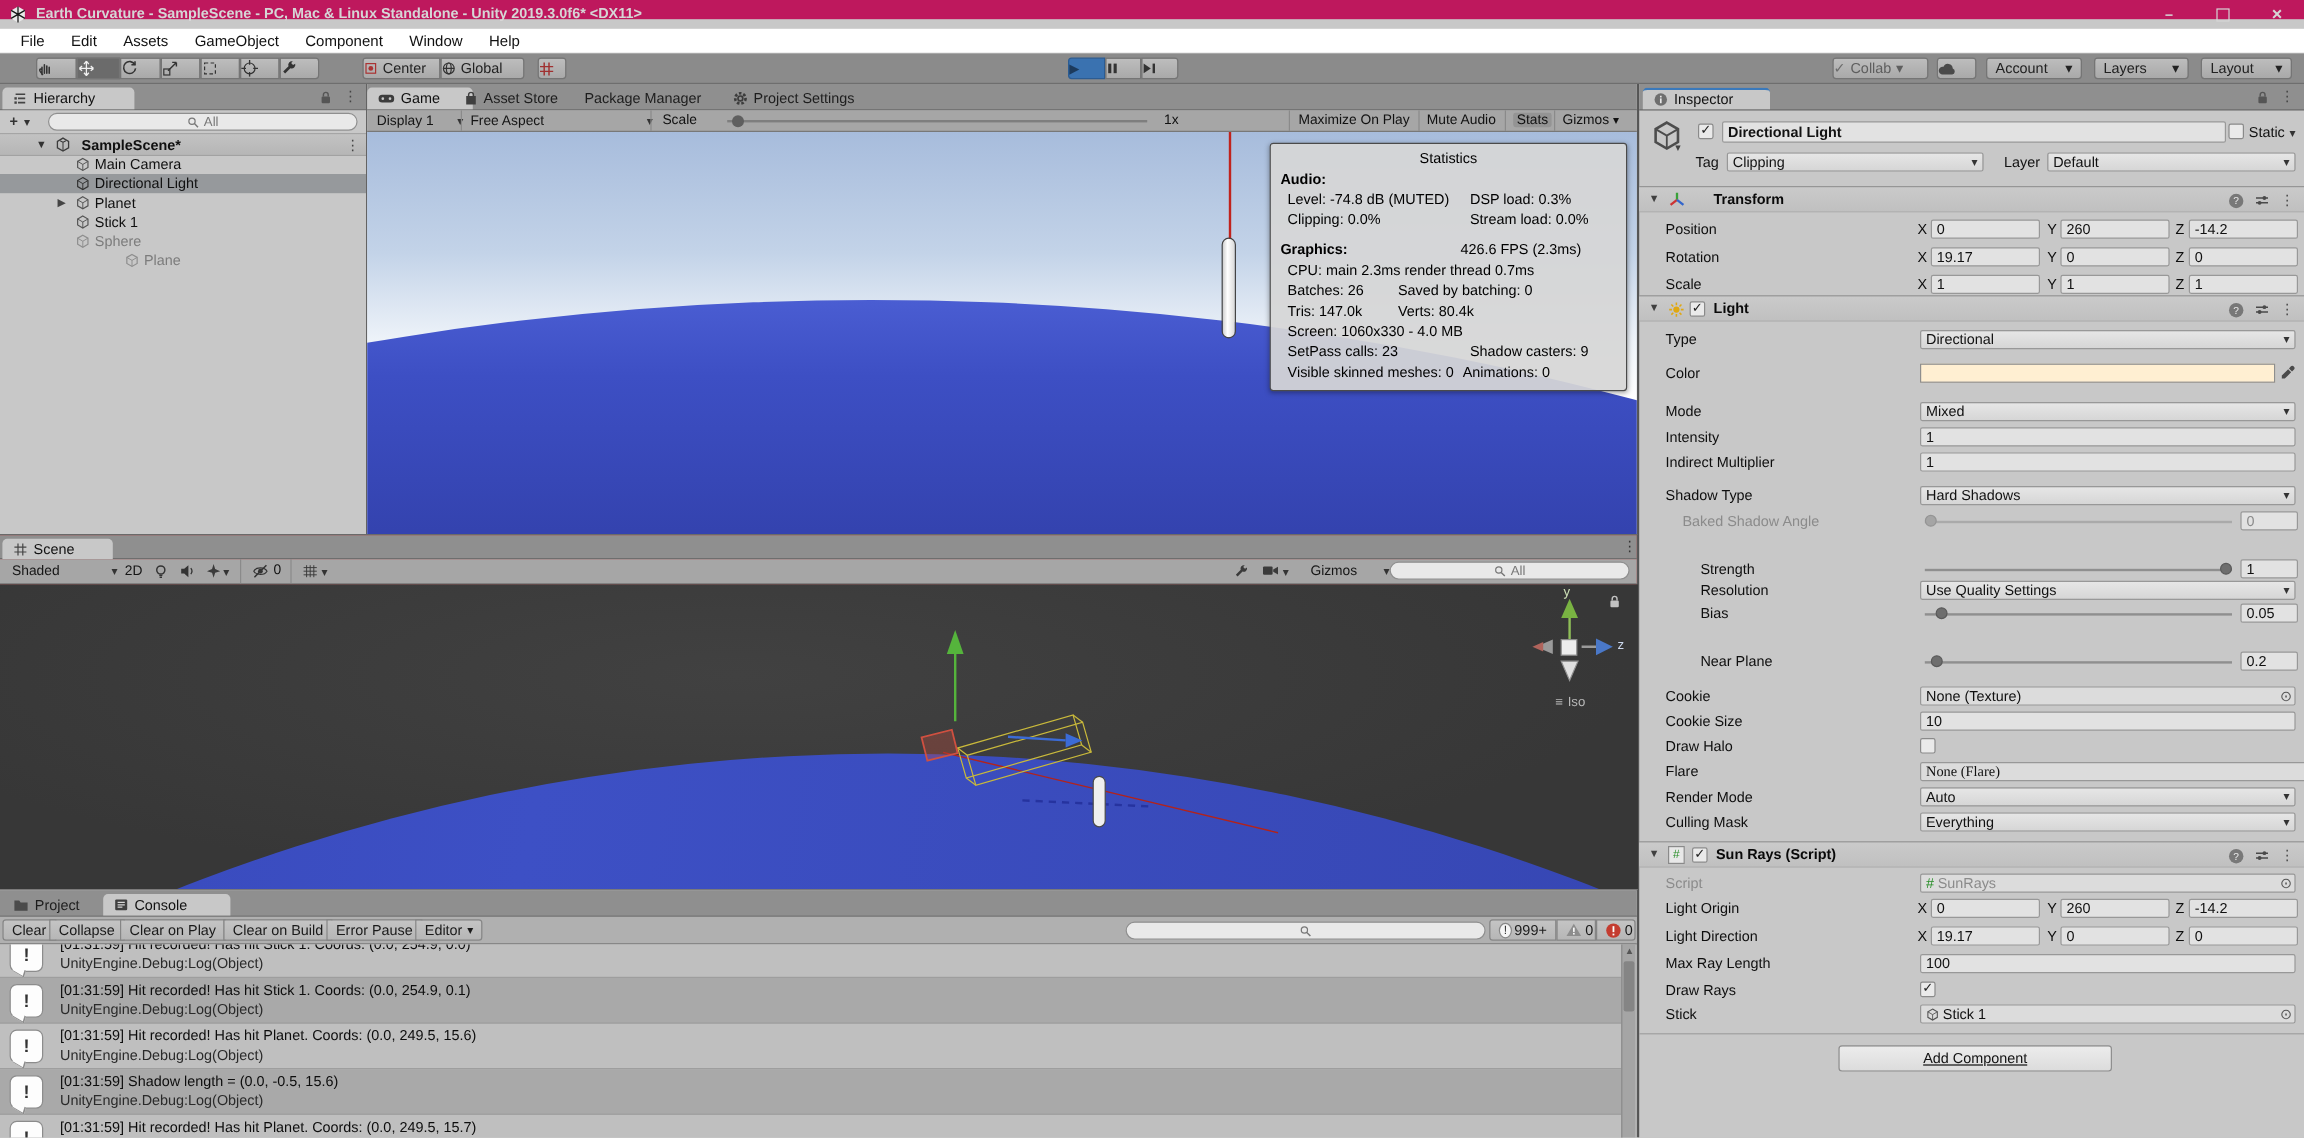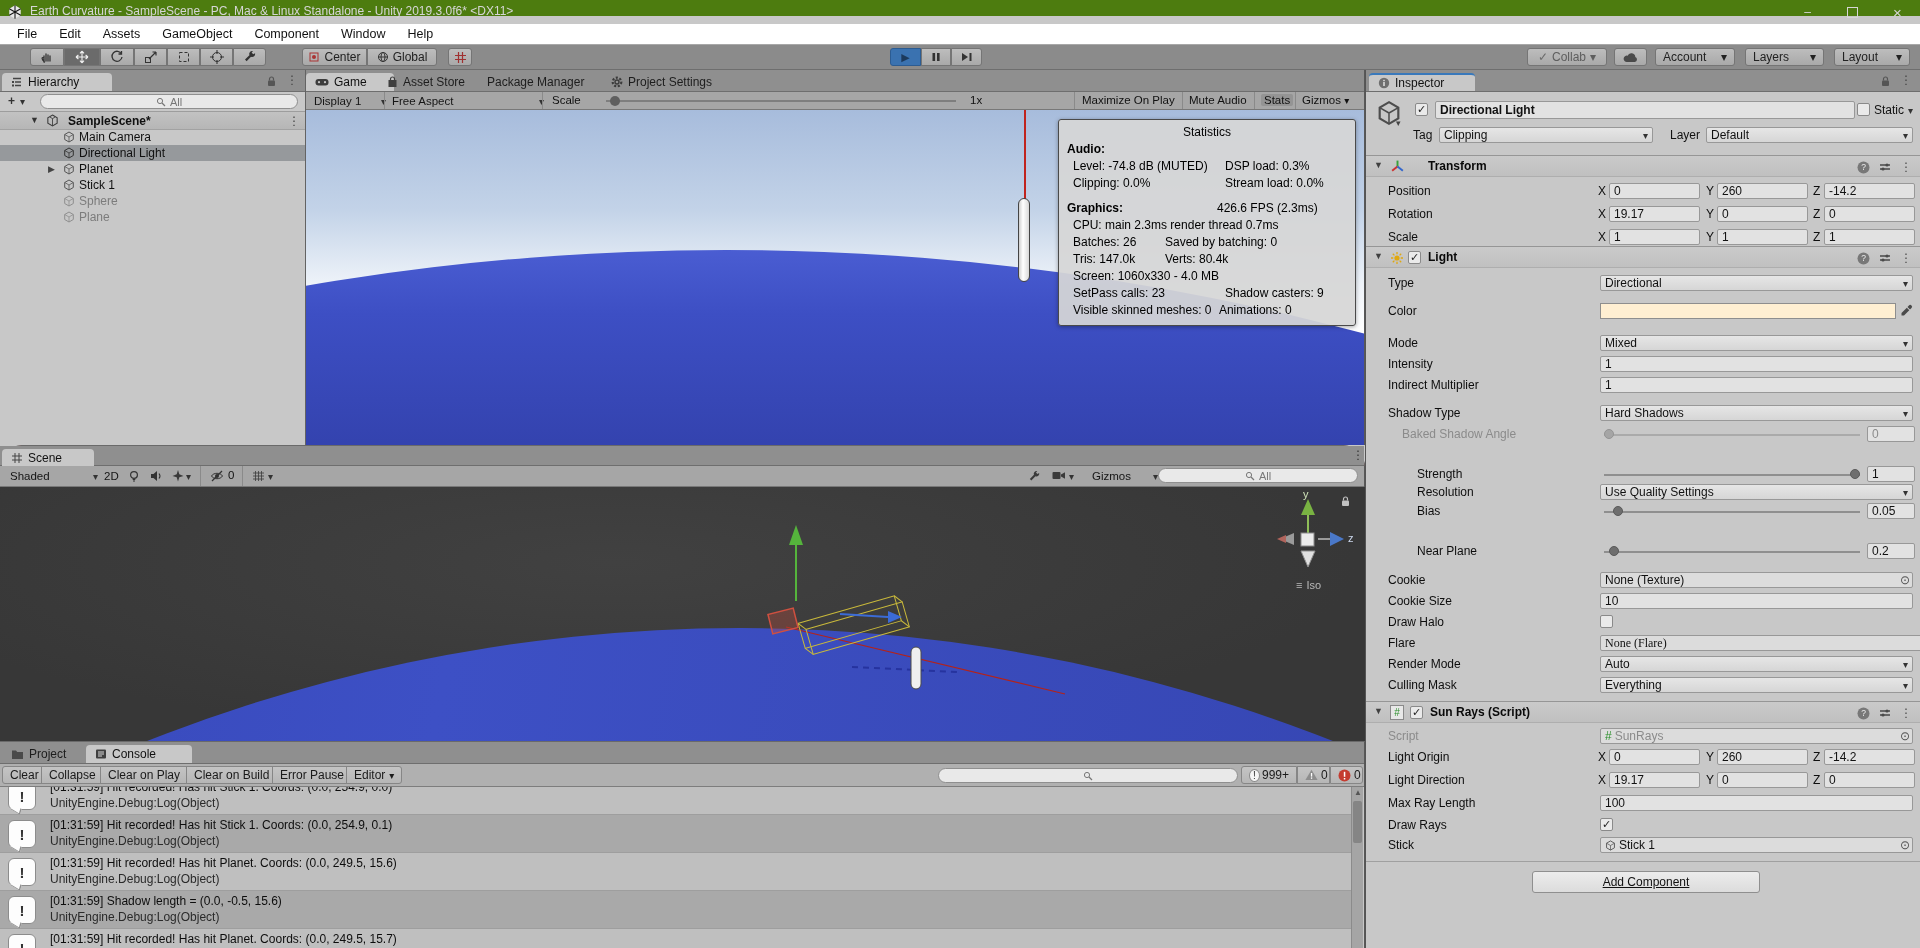--- a/index.html
+++ b/index.html
@@ -2,27 +2,27 @@
 <html><head>
 <meta charset="utf-8">
 <style>
   html,body{margin:0;padding:0;}
   body{width:1920px;height:948px;position:relative;overflow:hidden;background:#c8c8c8;
        font-family:"Liberation Sans",sans-serif;font-size:12px;color:#111;-webkit-font-smoothing:antialiased;}
   .t{position:absolute;}
   svg{display:block;}
 
   
-  #titlebar{left:0;top:0;width:1920px;height:16px;background:#4d7c0f;color:#d6d6d6;}
+  #titlebar{left:0;top:0;width:1920px;height:16px;background:#be185d;color:#d6d6d6;font-weight:bold;}
   #titlebar .title{position:absolute;left:30px;top:4px;font-size:12px;white-space:nowrap;}
   .winbtn{position:absolute;top:0;width:45px;height:24px;display:flex;align-items:center;justify-content:center;color:#d6d6d6;}
   #menubar{left:0;top:24px;width:1920px;height:21px;background:#ffffff;border-bottom:1px solid #a8a8a8;box-sizing:border-box;display:flex;align-items:center;padding-left:8px;gap:4px;}
   #menubar .mitem{padding:0 9px;color:#111;font-size:12.5px;}
   #toolbar{left:0;top:45px;width:1920px;height:25px;background:#8b8b8b;border-bottom:1px solid #6e6e6e;box-sizing:border-box;}
-  .tbtn{position:absolute;top:3px;height:18px;background:linear-gradient(#bdbdbd,#a9a9a9);border:1px solid #757575;box-sizing:border-box;display:flex;align-items:center;justify-content:center;gap:4px;color:#222;}
+  .tbtn{position:absolute;top:3px;height:18px;background:linear-gradient(#bdbdbd,#a9a9a9);border:1px solid #757575;box-sizing:border-box;display:flex;align-items:center;justify-content:flex-start;gap:4px;color:#222;}
   .tbtn.sel{background:#6b6b6b;color:#eee;}
   .tbtn.first{border-radius:3px 0 0 3px;}
   .tbtn.last{border-radius:0 3px 3px 0;}
   .tbtn.solo{border-radius:3px;}
 
   
   .tabbar{background:#8f8f8f;border-bottom:1px solid #6e6e6e;box-sizing:border-box;}
   .tab{position:absolute;top:3px;bottom:0;background:#c8c8c8;border-radius:4px 4px 0 0;display:flex;align-items:center;gap:5px;padding:0 9px;color:#111;white-space:nowrap;}
   .tab.off{background:transparent;color:#1d1d1d;}
   .ptool{background:#a6a6a6;border-bottom:1px solid #787878;box-sizing:border-box;}
@@ -53,21 +53,21 @@
   #g-stick{position:absolute;left:712px;top:88px;width:12px;height:84px;background:linear-gradient(90deg,#cfcfcf,#ffffff 40%,#d8d8d8);border:1px solid #444;border-radius:6px;box-sizing:border-box;}
 
   
   #stats{position:absolute;left:752px;top:9px;width:298px;height:207px;background:rgba(214,214,214,0.93);
      border:1px solid #4a4a4a;border-radius:3px;box-shadow:0 1px 4px rgba(0,0,0,.35);box-sizing:border-box;padding:4px 8px;color:#000;font-size:12px;}
   #stats .srow{position:relative;height:17px;line-height:17px;white-space:nowrap;}
   #stats .hd{font-weight:bold;}
   #stats .rcol{position:absolute;left:158px;top:0;}
 
   
-  #scene{left:0;top:445px;width:1365px;height:296px;background:#b91c1c;border-right:1px solid #585858;border-top:1px solid #6a6a6a;box-sizing:border-box;border-radius:22px;}
+  #scene{left:0;top:445px;width:1365px;height:296px;background:#b91c1c;border-right:1px solid #585858;border-top:1px solid #6a6a6a;box-sizing:border-box;}
   #s-tabbar{position:absolute;left:0;top:0;width:100%;height:20px;}
   #s-tool{position:absolute;left:0;top:20px;width:100%;height:21px;font-size:11.5px;}
   #s-content{position:absolute;left:0;top:41px;width:1365px;height:254px;overflow:hidden;background:radial-gradient(ellipse at 45% 30%,#414141,#373737 70%);}
   #s-planet{position:absolute;left:-960px;top:141px;width:3400px;height:3600px;border-radius:50%;
      background:linear-gradient(100deg,#2e3ba6 0%,#3d50c5 35%,#3646b2 60%);}
   .axis-lab{position:absolute;color:#e8e8e8;font-size:11px;}
   #iso-lab{position:absolute;left:1296px;top:92px;color:#b9b9b9;font-size:11px;display:flex;gap:4px;align-items:center;}
 
   
   #console{left:0;top:741px;width:1365px;height:207px;background:#c8c8c8;border-top:1px solid #6a6a6a;border-right:1px solid #585858;box-sizing:border-box;}
@@ -350,21 +350,21 @@
   </div>
   <div class="hrow dim" style="top:123px;">
     <span class="ico" style="margin-left:63px;opacity:.5;">
         <svg width="12" height="12" viewBox="0 0 12 12">
           <path d="M6 1l4.3 2.5v5L6 11 1.7 8.5v-5z" fill="none" stroke="#555"></path>
           <path d="M1.7 3.5L6 6l4.3-2.5M6 6v5" stroke="#555" stroke-width="0.8" fill="none"></path>
         </svg>
       </span>
     <span class="lbl">Sphere</span>
   </div>
-  <div class="hrow dim" style="top:139px;">
+  <div class="hrow dim" style="top:139px;padding-left:41px;">
     <span class="ico" style="margin-left:63px;opacity:.5;">
         <svg width="12" height="12" viewBox="0 0 12 12">
           <path d="M6 1l4.3 2.5v5L6 11 1.7 8.5v-5z" fill="none" stroke="#555"></path>
           <path d="M1.7 3.5L6 6l4.3-2.5M6 6v5" stroke="#555" stroke-width="0.8" fill="none"></path>
         </svg>
       </span>
     <span class="lbl">Plane</span>
   </div>
 </div>
 

